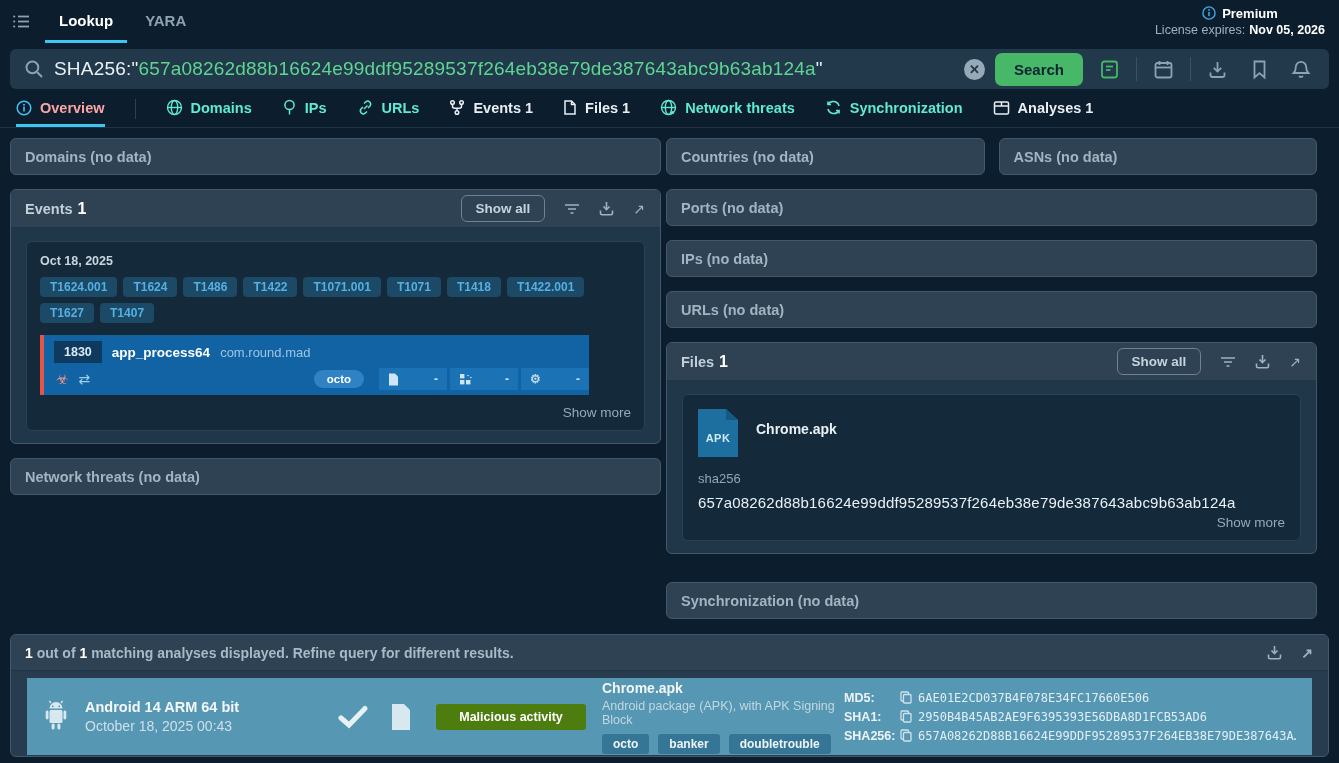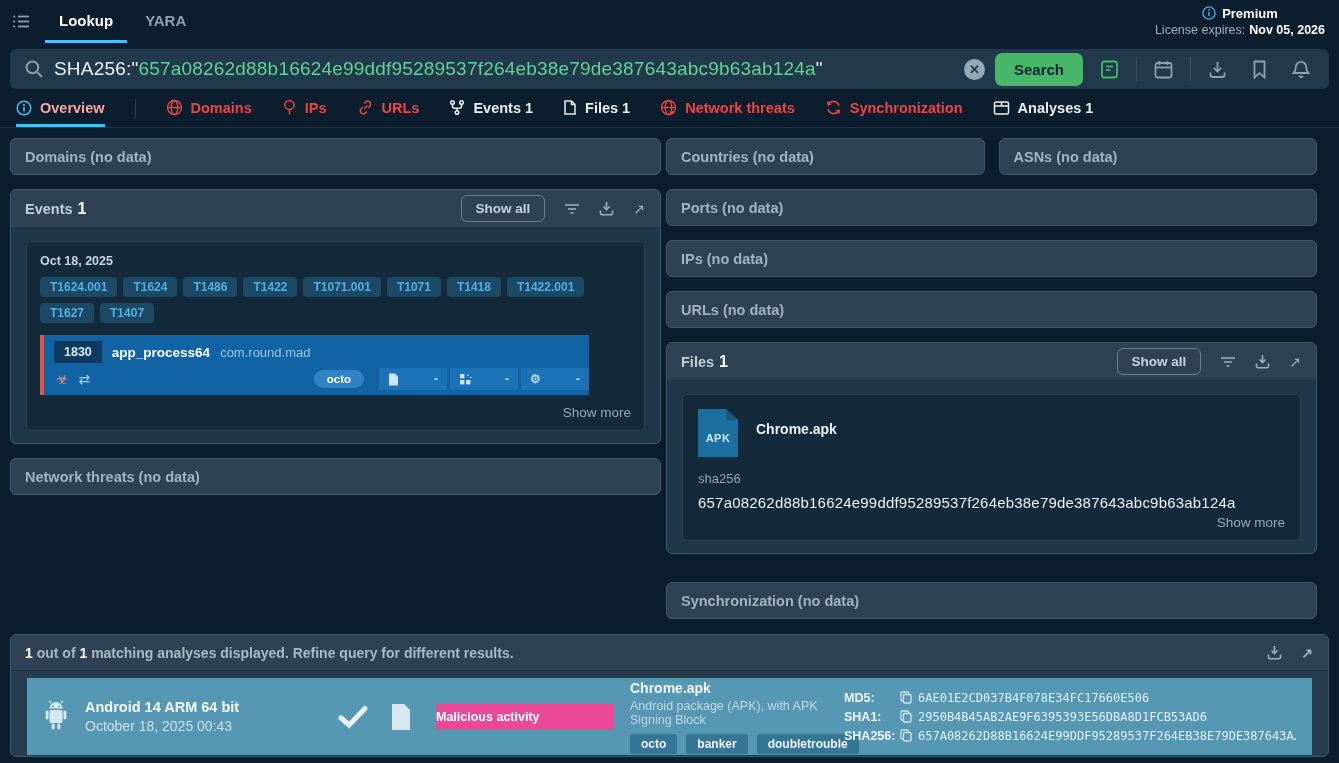--- a/index.html
+++ b/index.html
@@ -36,21 +36,21 @@
   .search-btn { background:#47b768; color:#0d2433; font-weight:bold; font-size:15px;
                 padding:8px 19px; border:none; border-radius:7px; cursor:pointer; }
   .sb-icon { color:#8da2b2; display:flex; align-items:center; cursor:pointer; padding:0 6px; }
   .sb-icon.green { color:#47b768; }
   .v-sep { width:1px; height:24px; background:#3a5164; }
 
   
   .navtabs { height:40px; display:flex; align-items:stretch; padding:0 16px; gap:30px;
              border-bottom:1px solid #1e3444; margin-top:2px; }
   .nav-tab { display:flex; align-items:center; gap:8px; font-weight:bold; font-size:14.5px;
-             color:#ef4444; border-bottom:3px solid transparent; cursor:pointer; white-space:nowrap; }
+             color:#5eead4; border-bottom:3px solid transparent; cursor:pointer; white-space:nowrap; }
   .nav-tab .nt-ic { display:flex; }
   .nav-tab.active { color:#fca5a5; border-bottom-color:#40c4f5; }
   .nav-tab.active .nt-ic { color:#40c4f5; }
   .nav-tab.emph { color:#e8eef3; }
   .nav-sep { width:1px; background:#2a4255; margin:8px 0; }
 
   
   .content { flex:1; display:grid; grid-template-columns:651px 651px; gap:5px; padding:10px 10px 0; align-content:start; }
   .col { display:flex; flex-direction:column; gap:14px; }
 
@@ -109,22 +109,22 @@
                display:flex; align-items:center; padding:0 8px 0 14px; font-size:14px; color:#a7bac6; font-weight:bold; }
   .an-header b { color:#ffffff; }
   .an-body { padding:7px 16px 12px; }
   .an-row { background:#5697b3; height:77px; display:flex; align-items:center; padding:0 16px 0 14px; cursor:pointer; }
   .android-icon { color:#d7e8f0; display:flex; flex:none; margin-right:14px; }
   .an-os-block { width:205px; flex:none; }
   .an-os { color:#f4f8fa; font-weight:bold; font-size:14.5px; }
   .an-date { color:#cde0ea; font-size:14px; margin-top:3px; }
   .an-check { color:#e8f1f5; flex:none; margin:0 22px 0 48px; display:flex; }
   .an-doc { color:#d8e8f0; flex:none; display:flex; margin-right:24px; }
-  .verdict-badge { background:#ec4899; color:#ffffff; font-weight:bold; font-size:12.5px;
-                   width:178px; flex:none; padding:6px 0; border-radius:3px; margin-right:16px; }
+  .verdict-badge { background:#4d7c0f; color:#ffffff; font-weight:bold; font-size:12.5px;
+                   width:150px; flex:none; text-align:center; padding:6px 0; border-radius:3px; margin-right:16px; }
   .an-file { flex:1; min-width:0; }
   .an-file-name { color:#f2f7fa; font-weight:bold; font-size:14px; }
   .an-file-desc { color:#c2d8e2; font-size:12.5px; margin-top:3px; }
   .an-tags { display:flex; gap:9px; margin-top:7px; }
   .an-tag { background:#357595; color:#eef5f8; font-weight:bold; font-size:12px; padding:3px 11px; border-radius:3px; }
   .an-hashes { width:452px; flex:none; display:flex; flex-direction:column; gap:5px; }
   .hash-row { display:flex; align-items:center; font-size:12.5px; }
   .hash-row .hl { width:56px; color:#edf4f8; font-weight:bold; flex:none; }
   .copy-icon { color:#cfe2ec; display:flex; margin-right:6px; cursor:pointer; }
   .hash-row .hv { color:#e2eef5; font-family:"DejaVu Sans Mono", monospace; font-size:12px;

